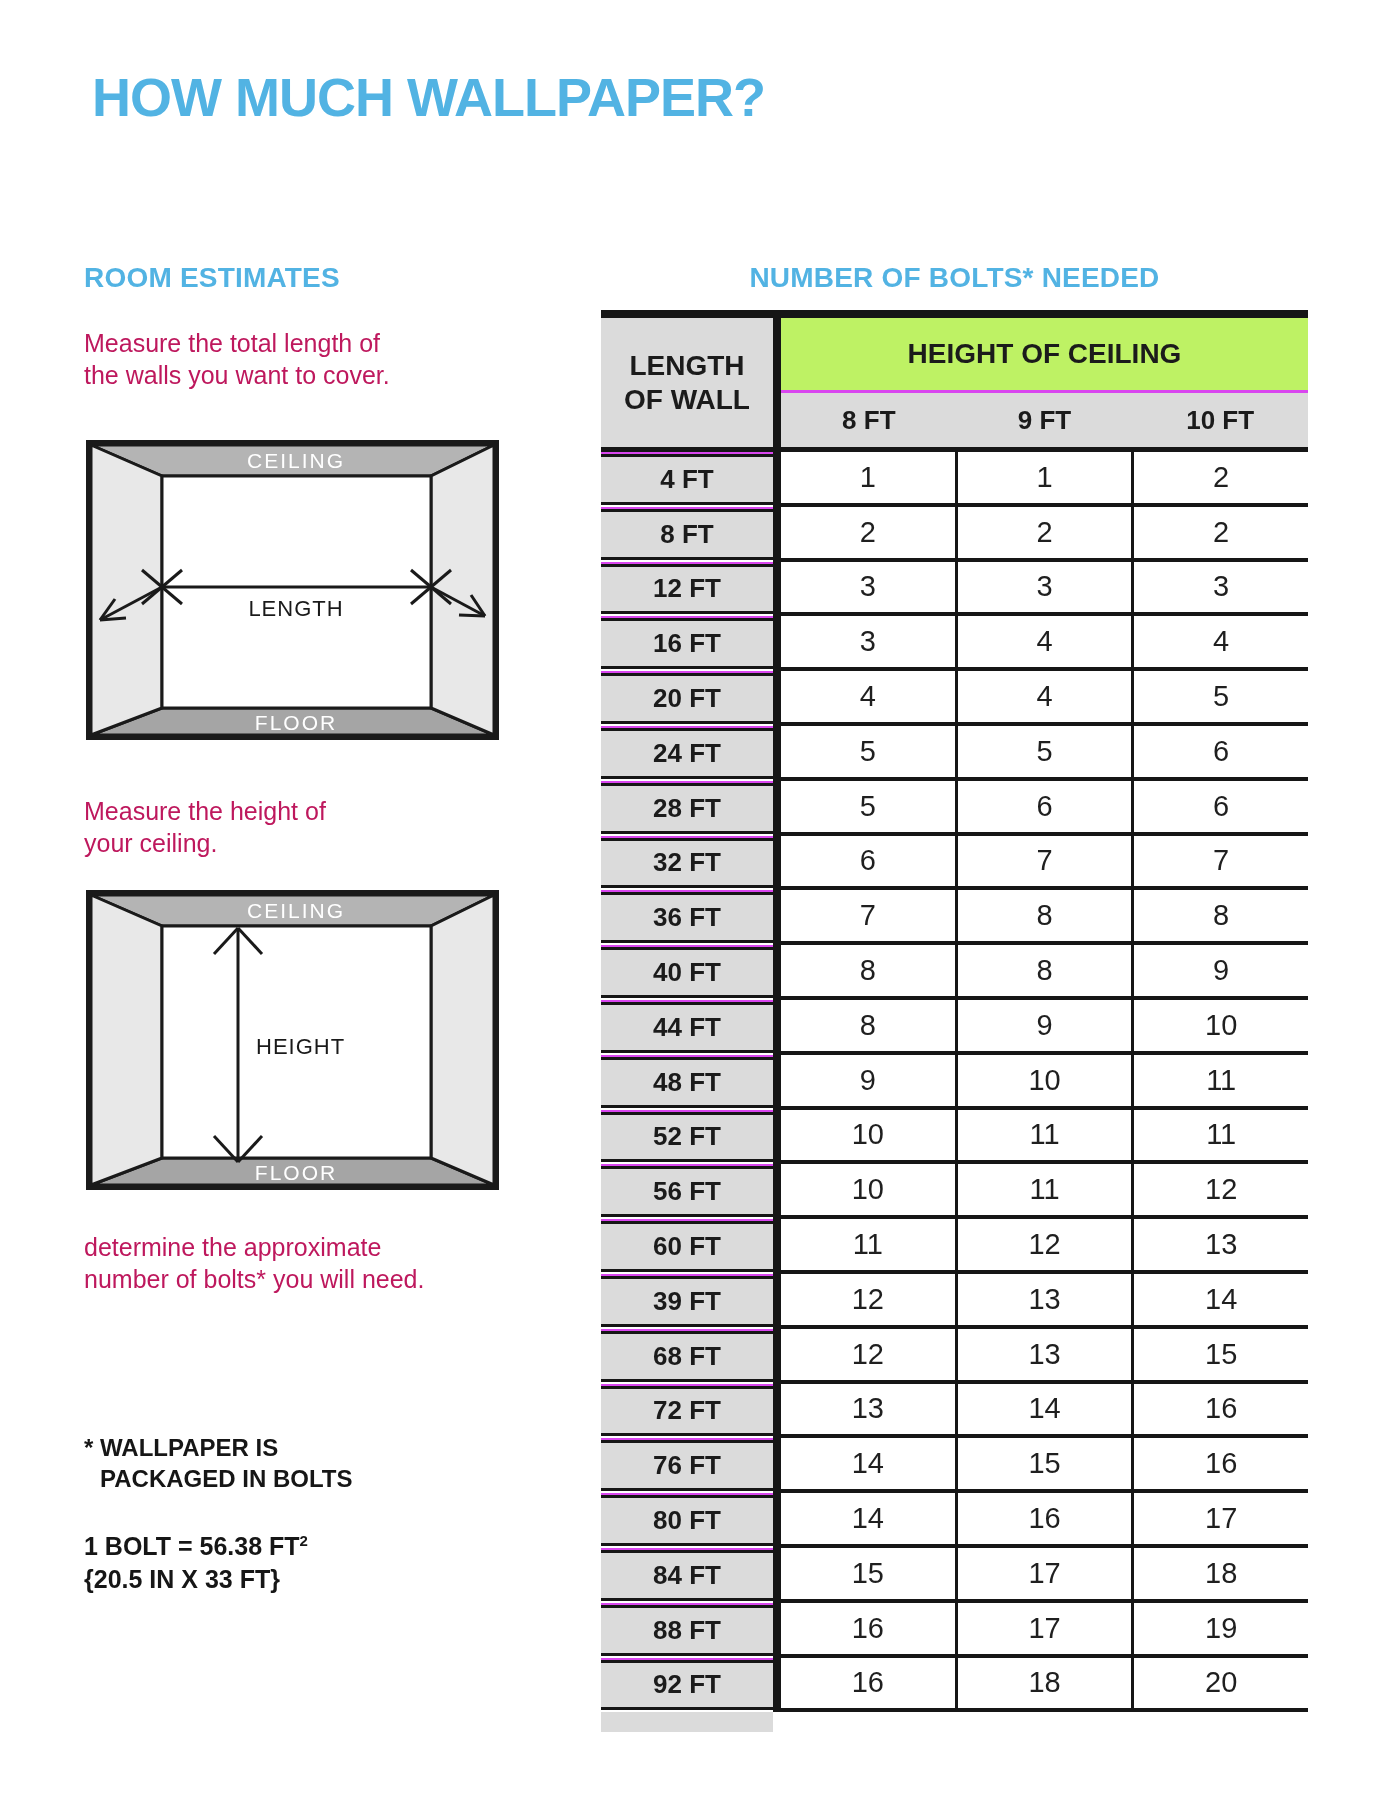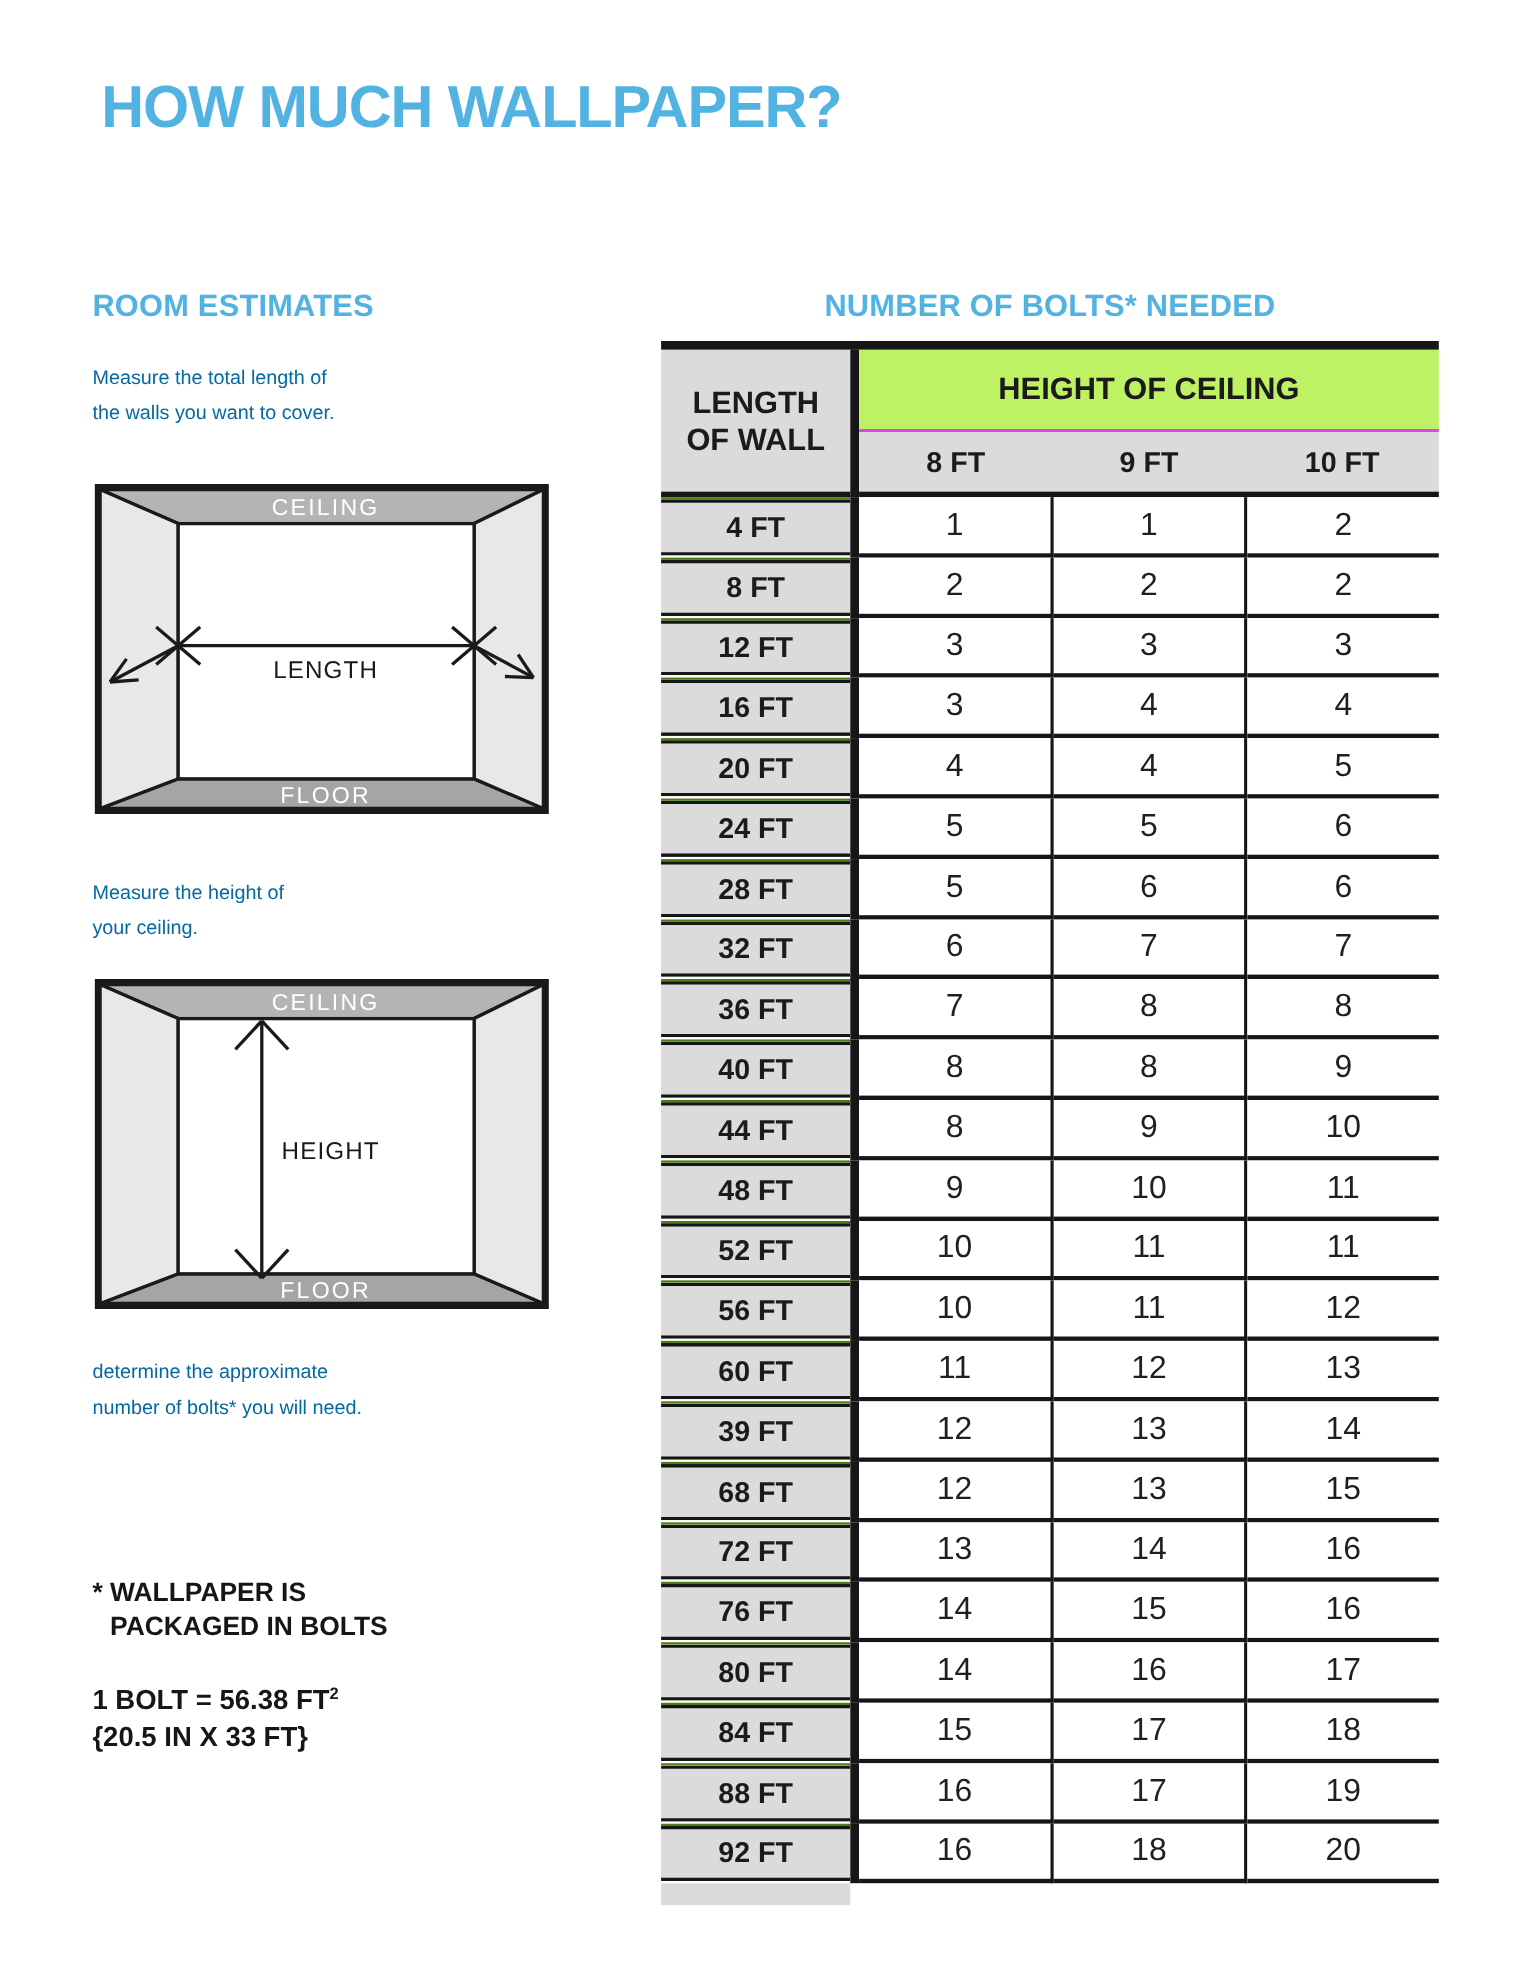--- a/index.html
+++ b/index.html
@@ -19,21 +19,21 @@
     font-size:54px; font-weight:bold; letter-spacing:-1px;
     color:#52B3E3;
   }
   .sec-head {
     font-size:28px; font-weight:bold; color:#52B3E3; letter-spacing:0.2px;
   }
   #room-est { left:84px; top:262px; }
   #bolts-head { left:601px; top:262px; width:707px; text-align:center; }
 
   
-  .body-text { font-size:18px; line-height:31.5px; color:#0369a1; }
+  .body-text { font-size:25px; line-height:31.5px; color:#be185d; }
   #para1 { left:84px; top:328px; }
   #para2 { left:84px; top:780px;margin-top:16px; }
   #para3 { left:84px; top:1232px; }
 
   .foot-bold { font-size:24px; font-weight:bold; line-height:31px; color:#161616; }
   #footnote { left:84px; top:1432px; }
   #footnote .fn-line2 { padding-left:16px; }
   #boltspec { left:84px; top:1530px; font-size:25px; line-height:33px; }
   #boltspec sup { font-size:15px; vertical-align:super; line-height:0; }
 
@@ -60,21 +60,21 @@
     border-bottom:3px solid #d946ef;
     display:flex; align-items:center; justify-content:center;
     font-weight:bold; font-size:28px;
   }
   .subrow { height:59px; box-sizing:border-box; background:#dbdbdb; border-bottom:5px solid #161616; display:flex; }
   .subcell { flex:1; display:flex; align-items:center; justify-content:center; font-weight:bold; font-size:26px; }
 
   .t-body .row { display:flex; height:54.8px; }
   .lab {
     width:172px; box-sizing:border-box; background:#dbdbdb;
-    border-top:2px solid #4d7c0f; border-bottom:2px solid #ffffff;
+    border-top:2px solid #d946ef; border-bottom:2px solid #ffffff;
     box-shadow: inset 0 3px 0 #161616, inset 0 -3px 0 #161616;
     display:flex; align-items:center; justify-content:center;
     font-weight:bold; font-size:26px;
   }
   .val {
     flex:1; box-sizing:border-box;
     border-bottom:4px solid #161616;
     display:flex; align-items:center; justify-content:center;
     font-size:29px; color:#1f1f1f; background:#fff;
   }

